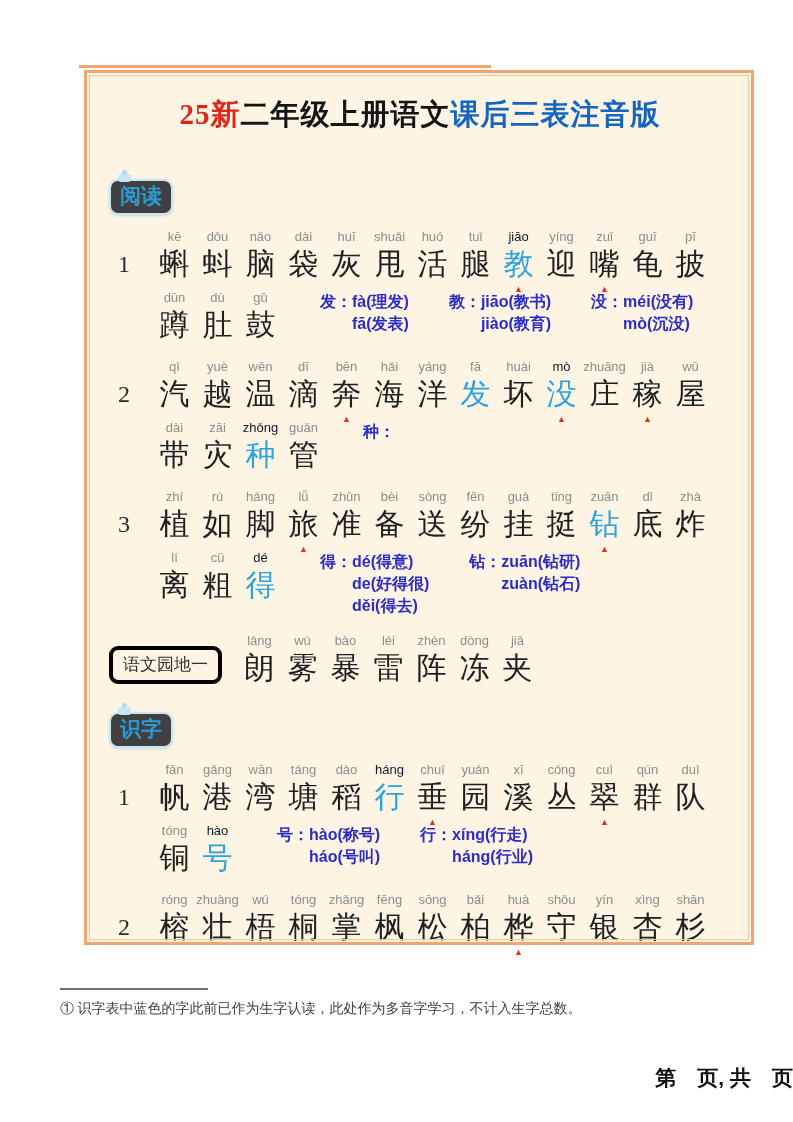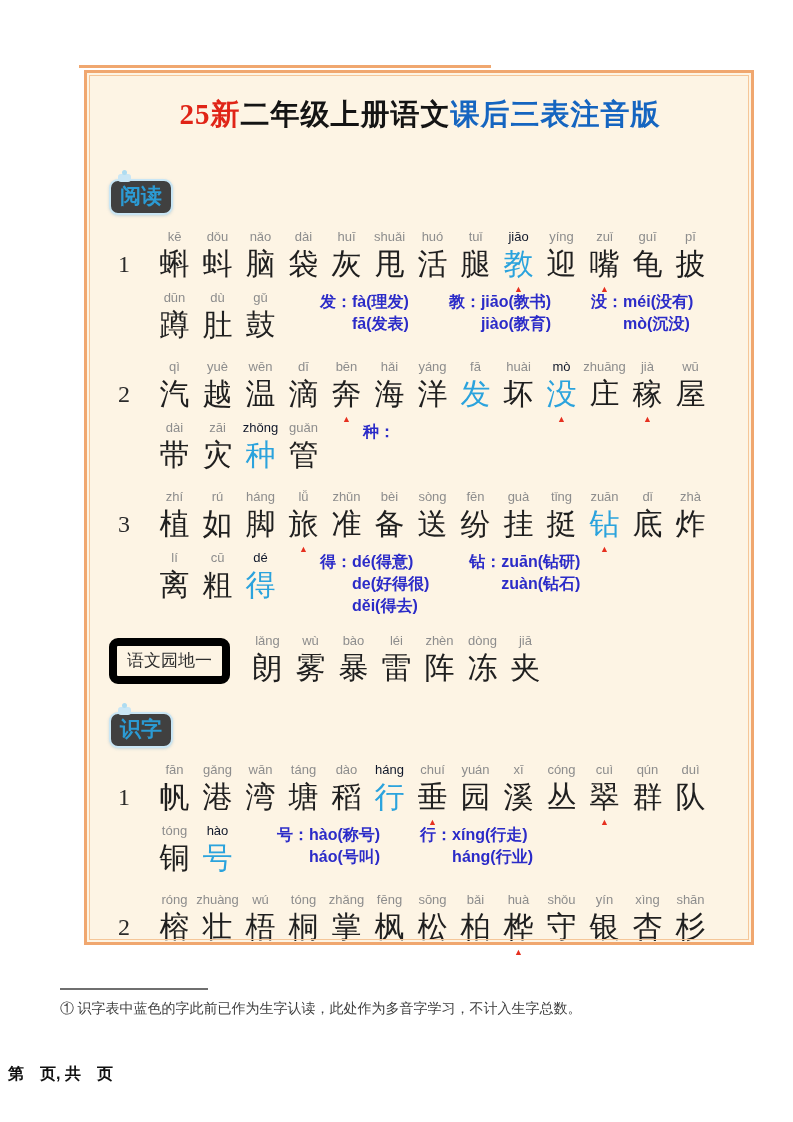--- a/index.html
+++ b/index.html
@@ -52,30 +52,30 @@
   .mark { position:absolute; left:0; right:0; bottom:-10px; text-align:center;
           font-size:9px; line-height:10px; color:#e6301f; }
 
   .cont { display:flex; align-items:flex-start; margin-top:6px; }
   .cont .spacer { width:44px; flex:none; }
   .annos { display:flex; gap:40px; margin-left:38px; margin-top:1px; }
   .anno  { display:flex; color:#2b2bc8; font-weight:bold; font-size:16px; line-height:22px; }
   .anno .head, .anno .alines div { white-space:nowrap; }
 
   .gyrow { display:flex; align-items:flex-end; margin-top:16px; }
-  .gylabel { display:inline-block; border:8px solid #000000; border-radius:9px;
+  .gylabel { display:inline-block; border:4px solid #000000; border-radius:9px;
              color:#2e2e2e; font-size:17px; padding:3px 10px 4px;
              font-family:"Liberation Serif", serif; margin-right:16px; margin-bottom:4px; }
 
   
   .fn-rule  { position:absolute; left:60px; top:988px; width:148px; border-top:2px solid #6f6f6f; }
   .footnote { position:absolute; left:60px; top:1000px; width:690px;
               font-family:"Liberation Serif", serif; font-size:14px; color:#3d3d3d; }
-  .pagefoot { position:absolute; left:0; right:0; top:1064px; text-align:left;
-              font-weight:bold; font-size:16px; color:#101010;padding-left:8px; }
+  .pagefoot { position:absolute; left:0; right:0; top:1064px; text-align:right;
+              font-weight:bold; font-size:21px; color:#101010;padding-left:8px; }
 </style>
 </head>
 <body>
 
 <div class="sheet">
   <div class="top-step"></div>
   <div class="content">
     <div class="t1">
       <span class="red">25新</span><span class="blk">二年级上册语文</span><span class="blu">课后三表注音版</span>
     </div>

